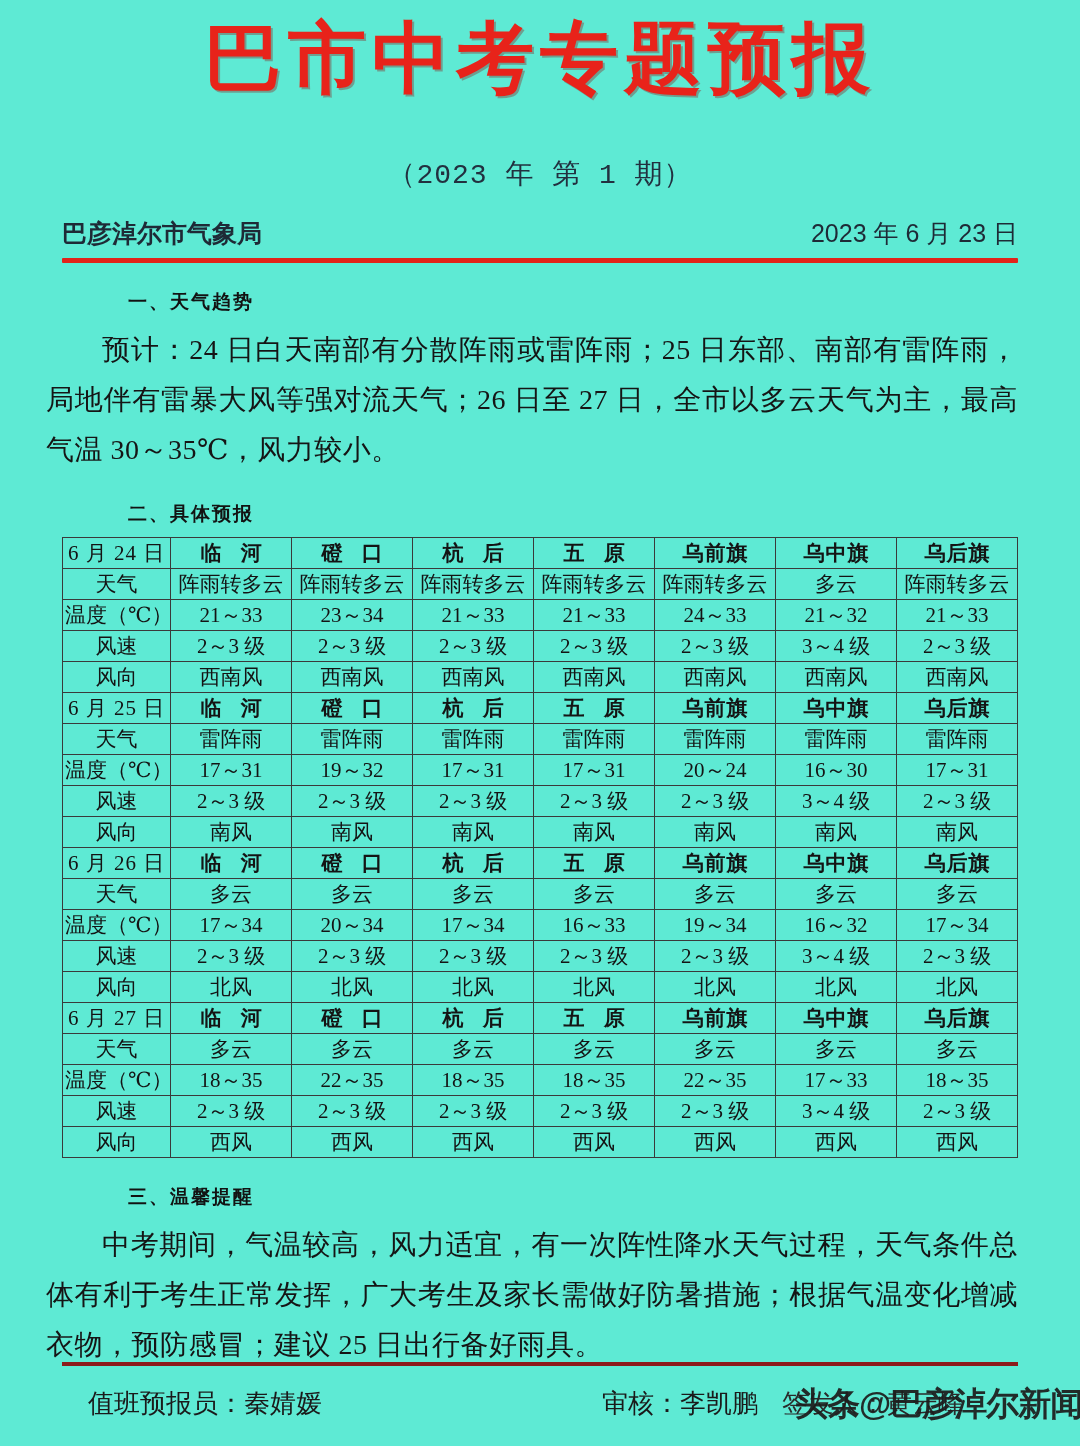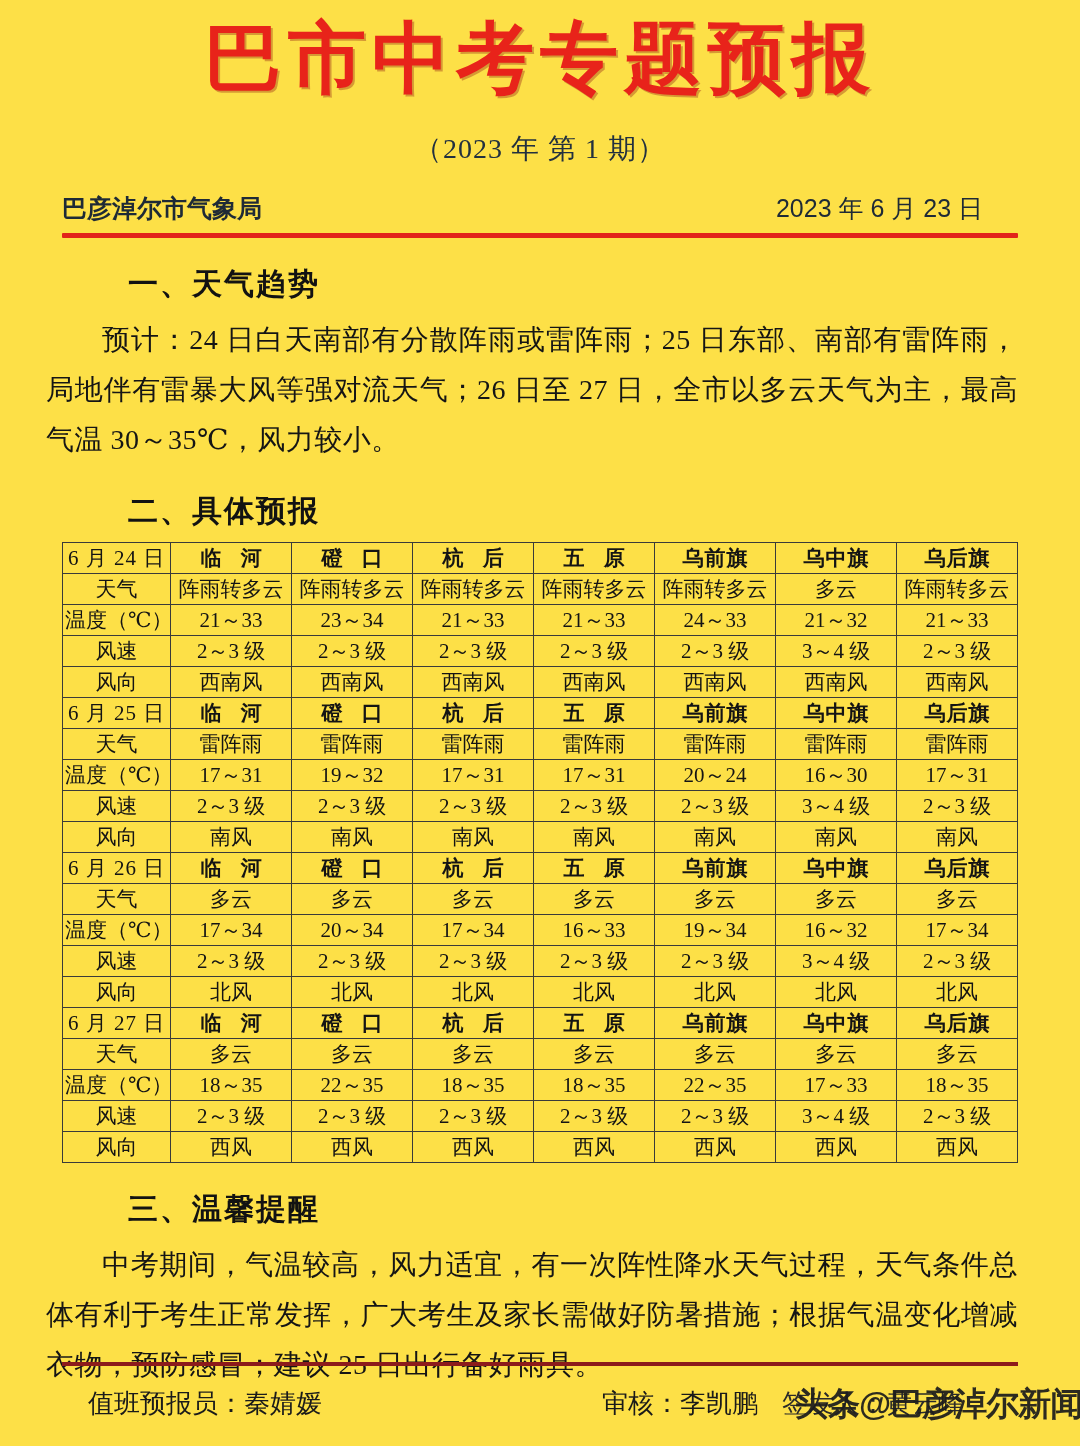--- a/index.html
+++ b/index.html
@@ -13,50 +13,50 @@
     position: relative;
     font-family: "Liberation Serif", "DejaVu Serif", serif;
     color: #1a1a1a;
     overflow: hidden;
   }
   .page {
     position: absolute;
     left: 0; top: 0;
     width: 1080px;
     height: 1446px;
-    background: #fde047;
+    background: #5eead4;
   }
 
   
   .masthead {
     padding-top: 18px;
     text-align: center;
   }
   .doc-title {
     font-family: "Liberation Serif", "DejaVu Serif", serif;
     font-size: 78px;
     line-height: 1.05;
     font-weight: 700;
     color: #e8231a;
     letter-spacing: 6px;
     text-shadow: 2px 2px 0 rgba(140,20,16,0.35);
     margin: 0;
     padding: 0 0 4px 0;
   }
   .issue-line {
-    margin-top: 26px;
+    margin-top: 51px;
     font-size: 28px;
     color: #22303f;
     letter-spacing: 1px;
-    font-family: Liberation Serif, serif;
+    font-family: Liberation Mono, monospace;
   }
 
   
   .byline {
-    margin: 24px 97px 0 62px;
+    margin: 24px 62px 0 62px;
     display: flex;
     justify-content: space-between;
     align-items: flex-end;
     font-size: 25px;
     color: #1e2a36;
     font-family: "Liberation Sans", "DejaVu Sans", sans-serif;
     font-weight: 700;
   }
   .byline .right { font-weight: 400; }
 
@@ -64,21 +64,21 @@
     margin: 8px 62px 0 62px;
     height: 5px;
     background: #e2231a;
     border-radius: 1px;
   }
 
   
   .section-head {
     font-family: "Liberation Sans", "DejaVu Sans", sans-serif;
     font-weight: 700;
-    font-size: 30px;
+    font-size: 19px;
     color: #121212;
     margin: 26px 0 10px 128px;
     letter-spacing: 2px;
   }
   .para {
     margin: 0 62px 0 46px;
     font-size: 28px;
     line-height: 50px;
     text-align: justify;
     text-indent: 56px;

